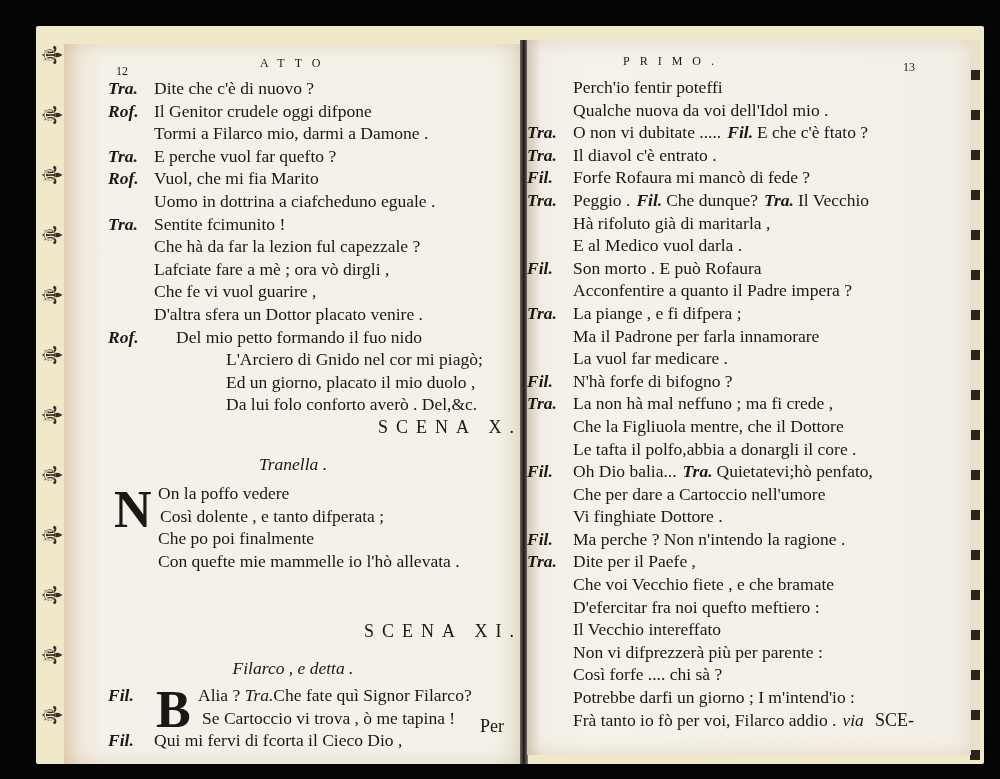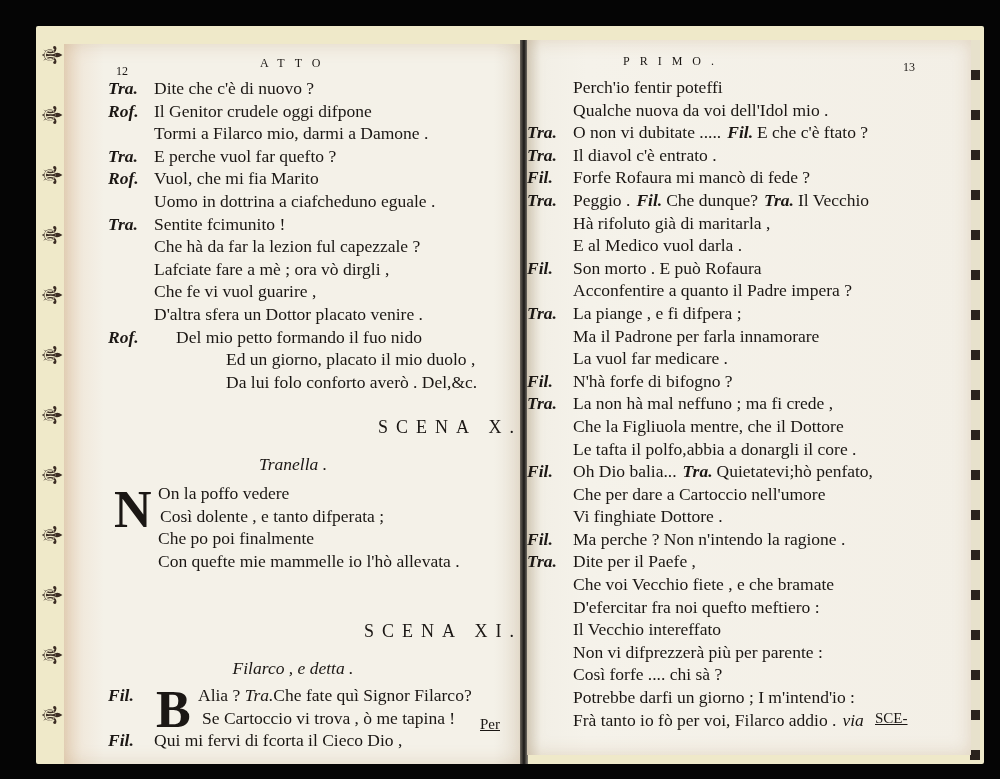--- a/index.html
+++ b/index.html
@@ -33,21 +33,21 @@
   .line { height:22.6px; position:relative; }
   .spk { display:inline-block; width:46px; font-style:italic; font-weight:bold; }
   .ind { display:inline-block; width:46px; }
   .ind2 { display:inline-block; width:68px; }
   .ital { font-style:italic; }
   .head { position:absolute; letter-spacing:10px; font-size:12px; color:#1b1714; }
   .pnum { position:absolute; font-size:12px; color:#1b1714; }
   .scene { text-align:right; letter-spacing:8px; font-size:18px; }
   .cast { text-align:center; font-style:italic; }
   .dropcap { position:absolute; font-size:52px; line-height:52px; font-weight:bold; color:#1b1714; }
-  .catch { position:absolute; font-size:15px; color:#1b1714;text-decoration:underline; }
+  .catch { position:absolute; font-size:18px; color:#1b1714; }
 </style>
 </head>
 <body>
 
 <div class="cover"></div>
 <div class="fleur-col" id="fleurs">
     <div class="fleur" style="top: 0px; transform: rotate(90deg);">⚜</div>
     <div class="fleur" style="top: 60px; transform: rotate(90deg);">⚜</div>
     <div class="fleur" style="top: 120px; transform: rotate(90deg);">⚜</div>
     <div class="fleur" style="top: 180px; transform: rotate(90deg);">⚜</div>
@@ -72,20 +72,21 @@
       <div class="line"><span class="ind"></span><span>Tormi a Filarco mio,  darmi a Damone .</span></div>
       <div class="line"><span class="spk">Tra.</span><span>E perche vuol far quefto ?</span></div>
       <div class="line"><span class="spk">Rof.</span><span>Vuol, che mi fia Marito</span></div>
       <div class="line"><span class="ind"></span><span>Uomo in dottrina a ciafcheduno eguale .</span></div>
       <div class="line"><span class="spk">Tra.</span><span>Sentite fcimunito !</span></div>
       <div class="line"><span class="ind"></span><span>Che hà da far la lezion ful capezzale ?</span></div>
       <div class="line"><span class="ind"></span><span>Lafciate fare a mè ; ora vò dirgli ,</span></div>
       <div class="line"><span class="ind"></span><span>Che fe vi vuol guarire ,</span></div>
       <div class="line"><span class="ind"></span><span>D'altra sfera un Dottor placato venire .</span></div>
       <div class="line"><span class="spk">Rof.</span><span style="margin-left: 22px;">Del mio petto formando il fuo nido</span></div>
+      <div class="line"><span class="ind2" style="width: 118px;"></span><span>L'Arciero di Gnido nel cor mi piagò;</span></div>
       <div class="line"><span class="ind2" style="width: 118px;"></span><span>Ed un giorno, placato il mio duolo ,</span></div>
       <div class="line"><span class="ind2" style="width: 118px;"></span><span>Da lui folo conforto averò . Del,&amp;c.</span></div>
     </div>
 
   <div class="text" style="left:0;top:372px;width:458px;">
     <div class="line scene">SCENA X.</div>
     <div class="line" style="height:14px"></div>
     <div class="line cast">Tranella .</div>
   </div>
   <div class="dropcap" style="left:50px;top:440px;">N</div>

